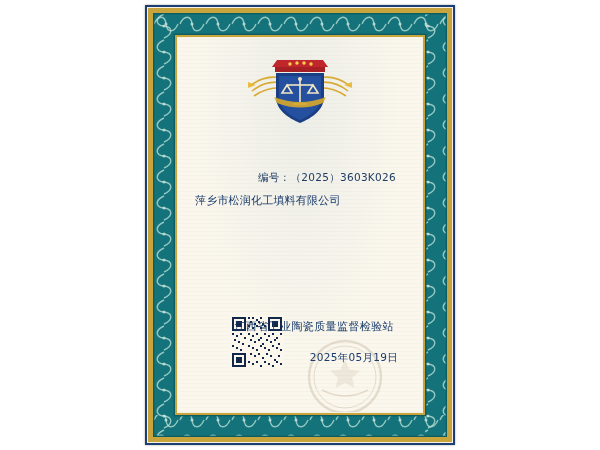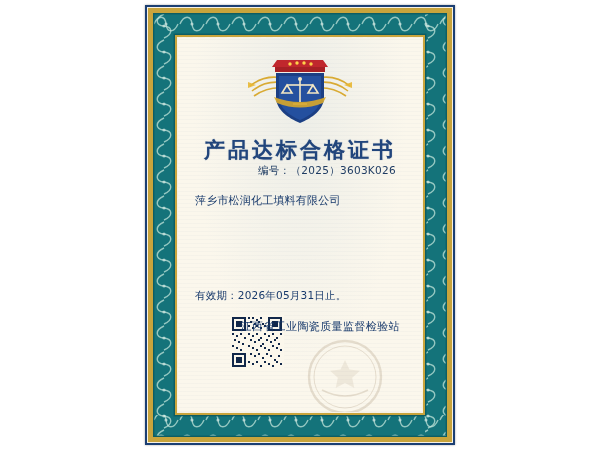--- a/index.html
+++ b/index.html
@@ -119,21 +119,21 @@
     font-size: 21px;
     font-weight: 700;
     letter-spacing: 3px;
     color: #21457c;
     text-shadow: 0 0 1px rgba(33,69,124,.5);
   }
 
   .code-line {
     position: absolute;
     right: 26px;
-    top: 126px;
+    top: 133px;
     font-family: "DejaVu Sans", "Liberation Sans", sans-serif;
     font-size: 10.5px;
     color: #1f3c63;
     letter-spacing: .3px;
   }
 
   
   .recipient {
     position: absolute;
     left: 17px;
@@ -175,21 +175,21 @@
     top: 277px;
     width: 54px;
     height: 54px;
     background: #fbf7ec;
   }
   .qr svg { display: block; }
 
   
   .issuer {
     position: absolute;
-    right: 22px;
+    right: 28px;
     top: 281px;
     font-family: "DejaVu Sans", "Liberation Sans", sans-serif;
     font-size: 11px;
     color: #17396b;
     letter-spacing: .4px;
   }
   .issue-date {
     position: absolute;
     right: 24px;
     top: 313px;
@@ -280,28 +280,26 @@
             <path d="M43 33 l-5 8 h10z"></path>
             <path d="M69 33 l-5 8 h10z"></path>
             <path d="M49 52 h14"></path>
           </g>
           <circle cx="56" cy="27" r="2" fill="#f3e7c4"></circle>
 
           <path d="M30 45 q26 10 52 0 l-3 6 q-23 9 -46 0z" fill="#d8a72a" opacity=".9"></path>
         </svg>
       </div>
 
-      <div class="title">产品达标合格证书</div>
 
       <div class="code-line"><span>编号：</span><span>（2025）3603K026</span></div>
 
       <div class="recipient">萍乡市松润化工填料有限公司</div>
 
 
-      <div class="validity"><span>有效期：</span><span>2026年05月31日止。</span></div>
 
       <div class="qr">
         <svg width="54" height="54" viewBox="0 0 54 54" xmlns="http://www.w3.org/2000/svg">
           <rect width="54" height="54" fill="#fbf7ec"></rect>
           <g fill="#12284a">
 
             <rect x="2" y="2" width="14" height="14"></rect>
             <rect x="4" y="4" width="10" height="10" fill="#fbf7ec"></rect>
             <rect x="6" y="6" width="6" height="6"></rect>
             <rect x="38" y="2" width="14" height="14"></rect>
@@ -375,20 +373,21 @@
             <rect x="34" y="46" width="2" height="2"></rect>
               <rect x="38" y="48" width="2" height="2"></rect>
             <rect x="42" y="50" width="2" height="2"></rect>
               <rect x="46" y="46" width="2" height="2"></rect>
             <rect x="50" y="48" width="2" height="2"></rect>
           </g>
         </svg>
       </div>
 
       <div class="issuer">江西省工业陶瓷质量监督检验站</div>
+      <div class="issue-date">2025年05月19日</div>
 
       <div class="seal">
         <svg width="78" height="78" viewBox="0 0 78 78" xmlns="http://www.w3.org/2000/svg">
           <circle cx="39" cy="39" r="36" fill="none" stroke="#7a5a33" stroke-width="2.4"></circle>
           <circle cx="39" cy="39" r="31" fill="none" stroke="#7a5a33" stroke-width="1"></circle>
           <path d="M39 22 l4.5 9.5 10.5 1.2 -7.8 7.1 2.1 10.3 -9.3 -5.1 -9.3 5.1 2.1 -10.3 -7.8 -7.1 10.5 -1.2z" fill="#7a5a33" opacity=".55"></path>
           <path d="M16 52 q23 12 46 0" fill="none" stroke="#7a5a33" stroke-width="1.6"></path>
         </svg>
       </div>
 

